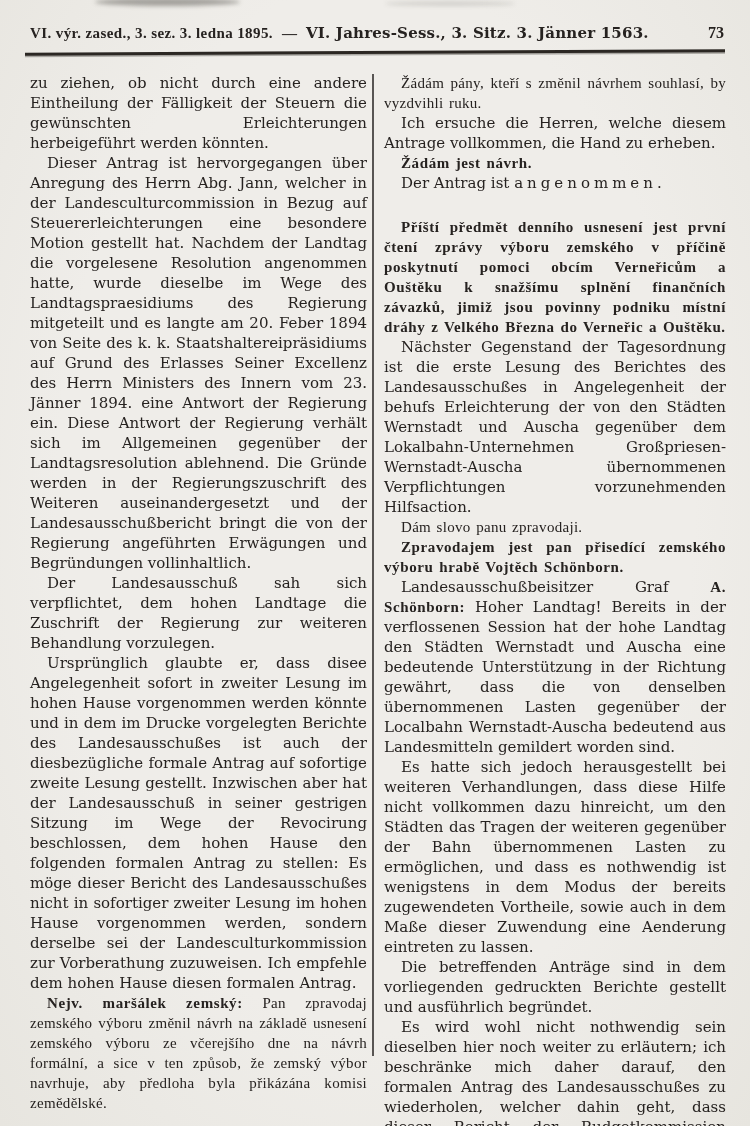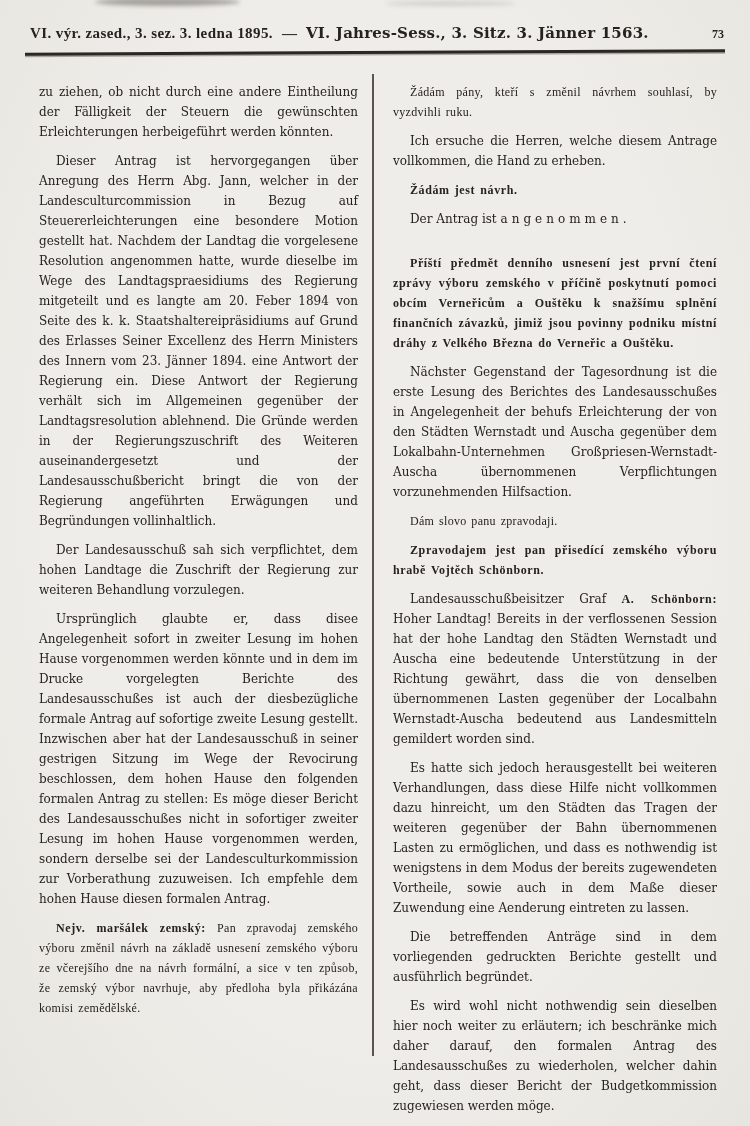--- a/index.html
+++ b/index.html
@@ -13,46 +13,46 @@
   .page {
     position:relative; width:750px; height:1126px;
     background: radial-gradient(ellipse at 50% 45%, #efede9 60%, #e7e5df 100%);
   }
   .scan-artifact { position:absolute; border-radius:50%; filter:blur(2px); pointer-events:none; }
   .smudge-a { left:95px; top:-2px; width:145px; height:8px; background:rgba(45,42,38,.38); }
   .smudge-b { left:385px; top:1px; width:130px; height:5px; background:rgba(45,42,38,.14); }
 
   .header {
     position:absolute; top:24px; left:30px; right:26px;
-    display:flex; align-items:flex-end; gap:9px;
+    display:flex; align-items:center; gap:9px;
     font-size:15px; font-weight:bold; white-space:nowrap;
   }
   .header .h-left { font-family:"Liberation Serif", serif; letter-spacing:.4px; }
   .header .h-sep { font-family:"Liberation Serif", serif; }
   .header .h-right { font-family:"DejaVu Serif", serif; letter-spacing:.2px; }
-  .header .h-page { margin-left:auto; font-family:"Liberation Serif", serif; font-size:12px; }
+  .header .h-page { margin-left:auto; font-family:"Liberation Serif", serif; font-size:16px; }
 
   .header-rule {
     position:absolute; top:51px; left:25px; width:700px; height:3px;
     background:#2b2723; transform:rotate(-0.28deg);
     box-shadow:0 1.5px 0 rgba(43,39,35,.35);
   }
 
   .column-divider {
     position:absolute; left:372px; top:74px; width:1.5px; height:982px;
     background:rgba(38,34,32,.75);
   }
 
   .col { position:absolute; top:73px; }
   .col-left  { left:30px;  width:337px; }
   .col-right { left:384px; width:342px; }
 
   .col p {
-    margin:9px; text-align:justify;
-    font-size:12px; line-height:20px;
+    margin:0; text-align:justify;
+    font-size:15px; line-height:20px;
     hyphens:none;
   }
   .col p.indent { text-indent:17px; }
   .col p.gap-before { margin-top:24px; }
 
   .fraktur { font-family:"DejaVu Serif", serif; }
   .antiqua { font-family:"Liberation Serif", serif; letter-spacing:.3px; word-spacing:1.5px; }
   .bold { font-weight:bold; }
   .antiqua.bold, .antiqua .bold { letter-spacing:.6px; }
   .spaced { letter-spacing:4px; }

